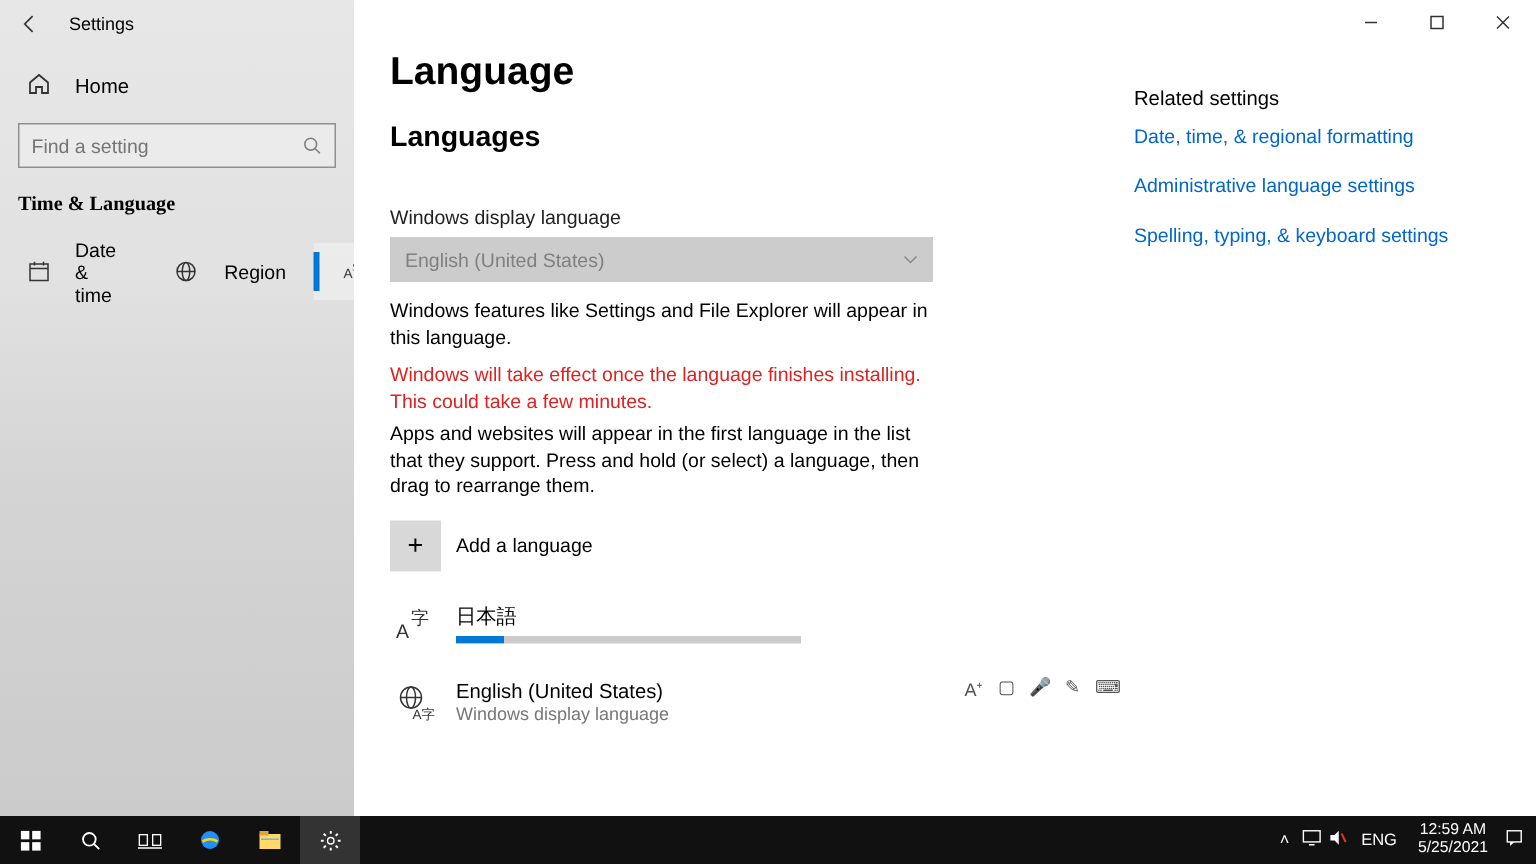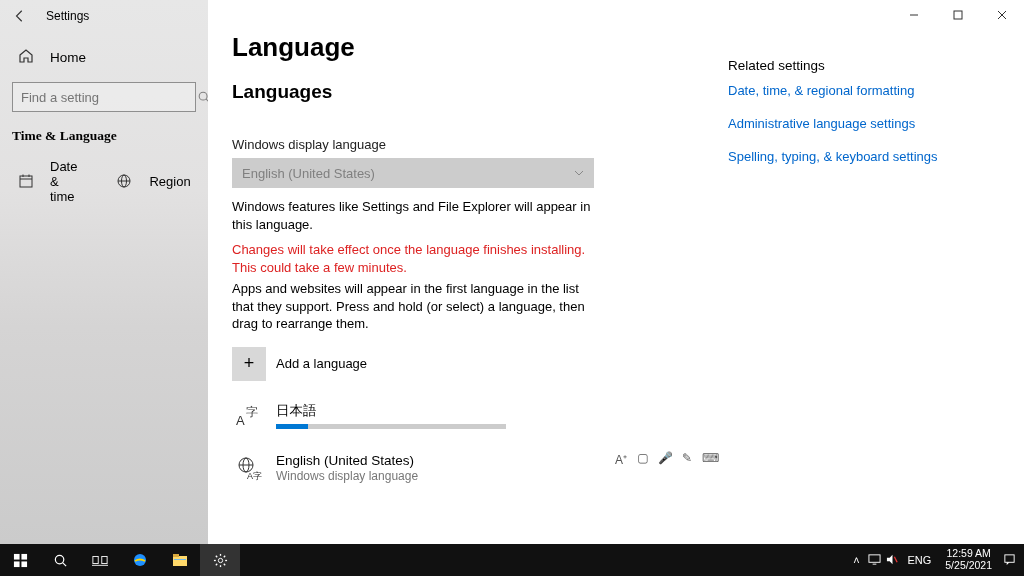--- a/index.html
+++ b/index.html
@@ -1,20 +1,20 @@
 <!DOCTYPE html>
 <html><head>
 <meta charset="utf-8">
 <style>
   * { box-sizing: border-box; margin: 0; padding: 0; font-family: "Segoe UI", Arial, sans-serif; }
   html, body { width: 1024px; height: 576px; overflow: hidden; }
   body { display: flex; flex-direction: column; background: #fff; }
 
   .window { flex: 1; display: flex; }
-  .sidebar { width: 208px; background: linear-gradient(180deg, #e7e7e7 0%, #e2e1e1 35%, #d5d4d4 60%, #cbcbcb 100%); display: flex; flex-direction: column; }
+  .sidebar { width: 236px; background: linear-gradient(180deg, #e7e7e7 0%, #e2e1e1 35%, #d5d4d4 60%, #cbcbcb 100%); display: flex; flex-direction: column; }
   .titlebar { height: 32px; display: flex; align-items: center; padding: 0 8px; }
   .back { width: 24px; height: 24px; display: flex; align-items: center; justify-content: center; font-size: 15px; cursor: default; }
   .title { font-size: 12px; margin-left: 14px; }
   .home-row { display: flex; align-items: center; padding: 10px 18px 10px 18px; margin-top: 6px; }
   .home-row .icon { width: 18px; height: 18px; display: inline-block; }
   .home-row .lbl { margin-left: 14px; font-size: 13.5px; }
   .search-wrap { padding: 6px 12px 2px 12px; }
   .search { display: flex; align-items: center; border: 1px solid #8f8f8f; background: rgba(255,255,255,0.25); height: 30px; padding: 0 8px; }
   .search input { flex: 1; border: none; background: transparent; outline: none; font-size: 13px; color: #555; }
   .search .sicon { width: 14px; height: 14px; opacity: .7; }
@@ -167,21 +167,21 @@
       <h1>Language</h1>
       <h2>Languages</h2>
       <div class="sub-h">Windows display language</div>
       <div class="dropdown">
         <span>English (United States)</span>
         <span><svg width="10" height="10" viewBox="0 0 10 10">
               <path d="M1 3 L5 7 L9 3" stroke="#888" fill="none"></path>
             </svg></span>
       </div>
       <div class="desc">Windows features like Settings and File Explorer will appear in this language.</div>
-      <div class="desc warning">Changes will take effect once the language finishes installing. This could take a few minutes.</div>
+      <div class="desc warning">Windows will take effect once the language finishes installing. This could take a few minutes.</div>
 
       <div class="desc" style="margin-top:4px">Apps and websites will appear in the first language in the list that they support. Press and hold (or select) a language, then drag to rearrange them.</div>
 
       <div class="add-row">
         <div class="add-btn">+</div>
         <div class="add-lbl">Add a language</div>
       </div>
 
       <div class="lang-row">
         <div class="lang-icon">

